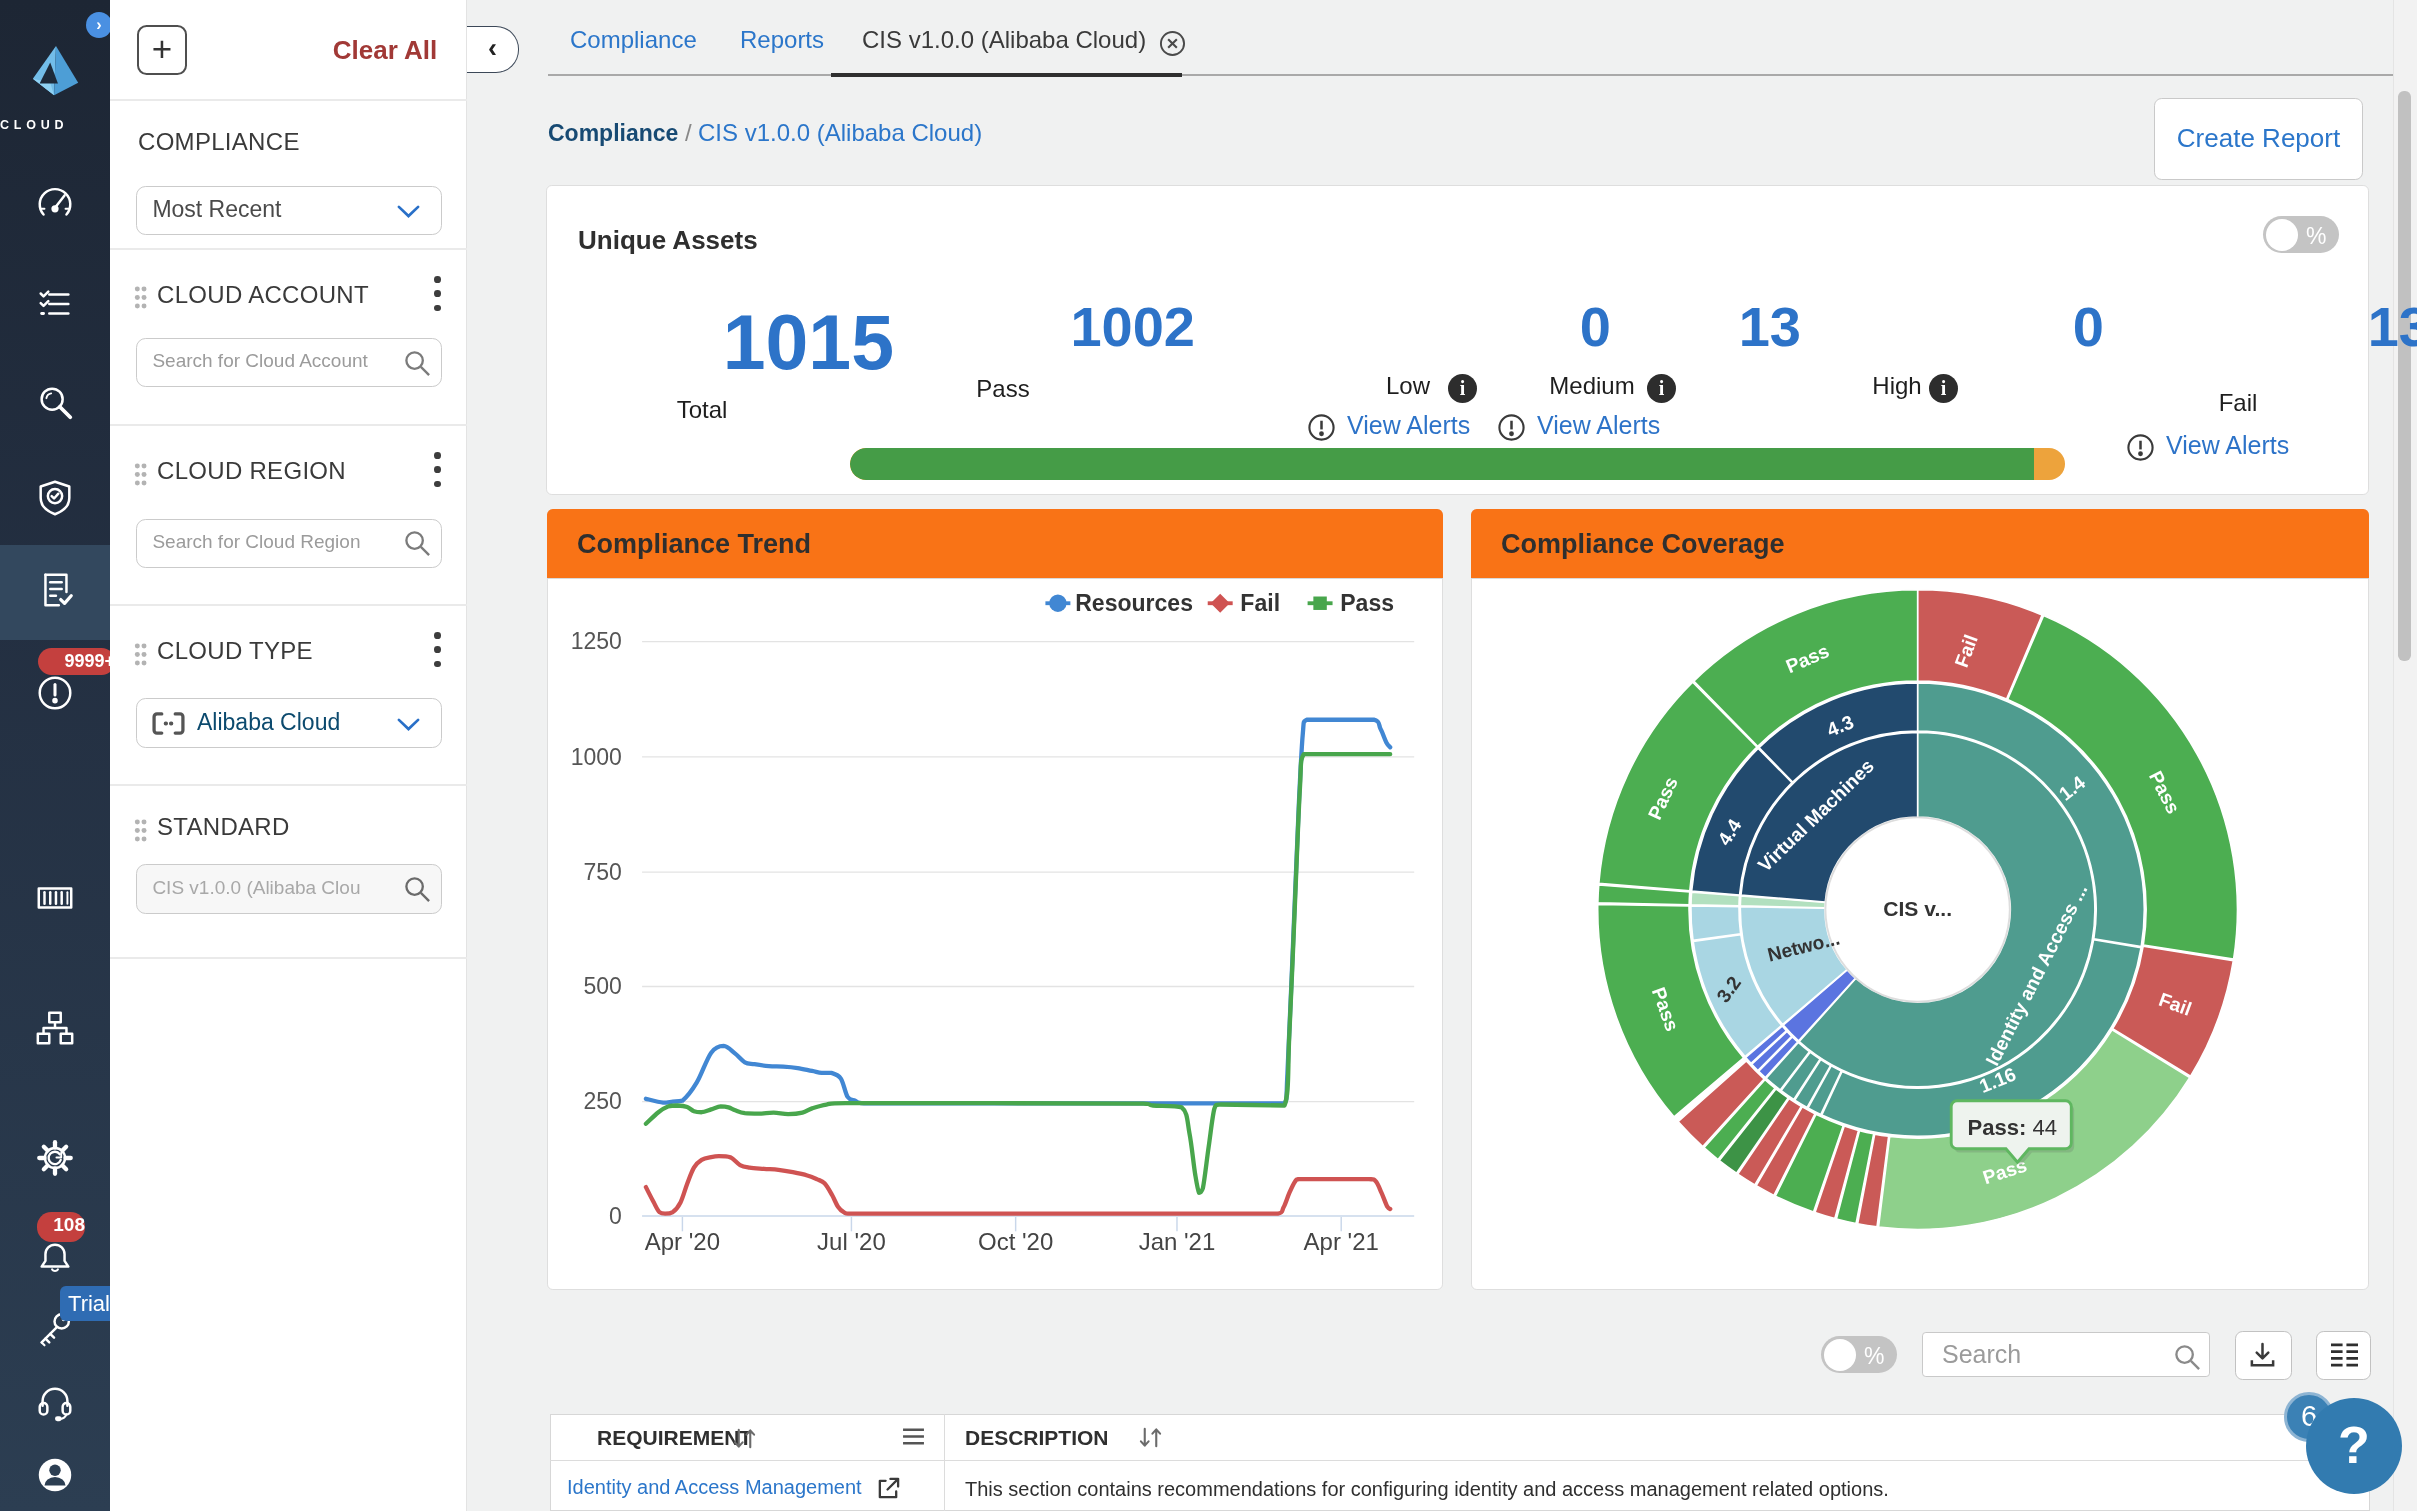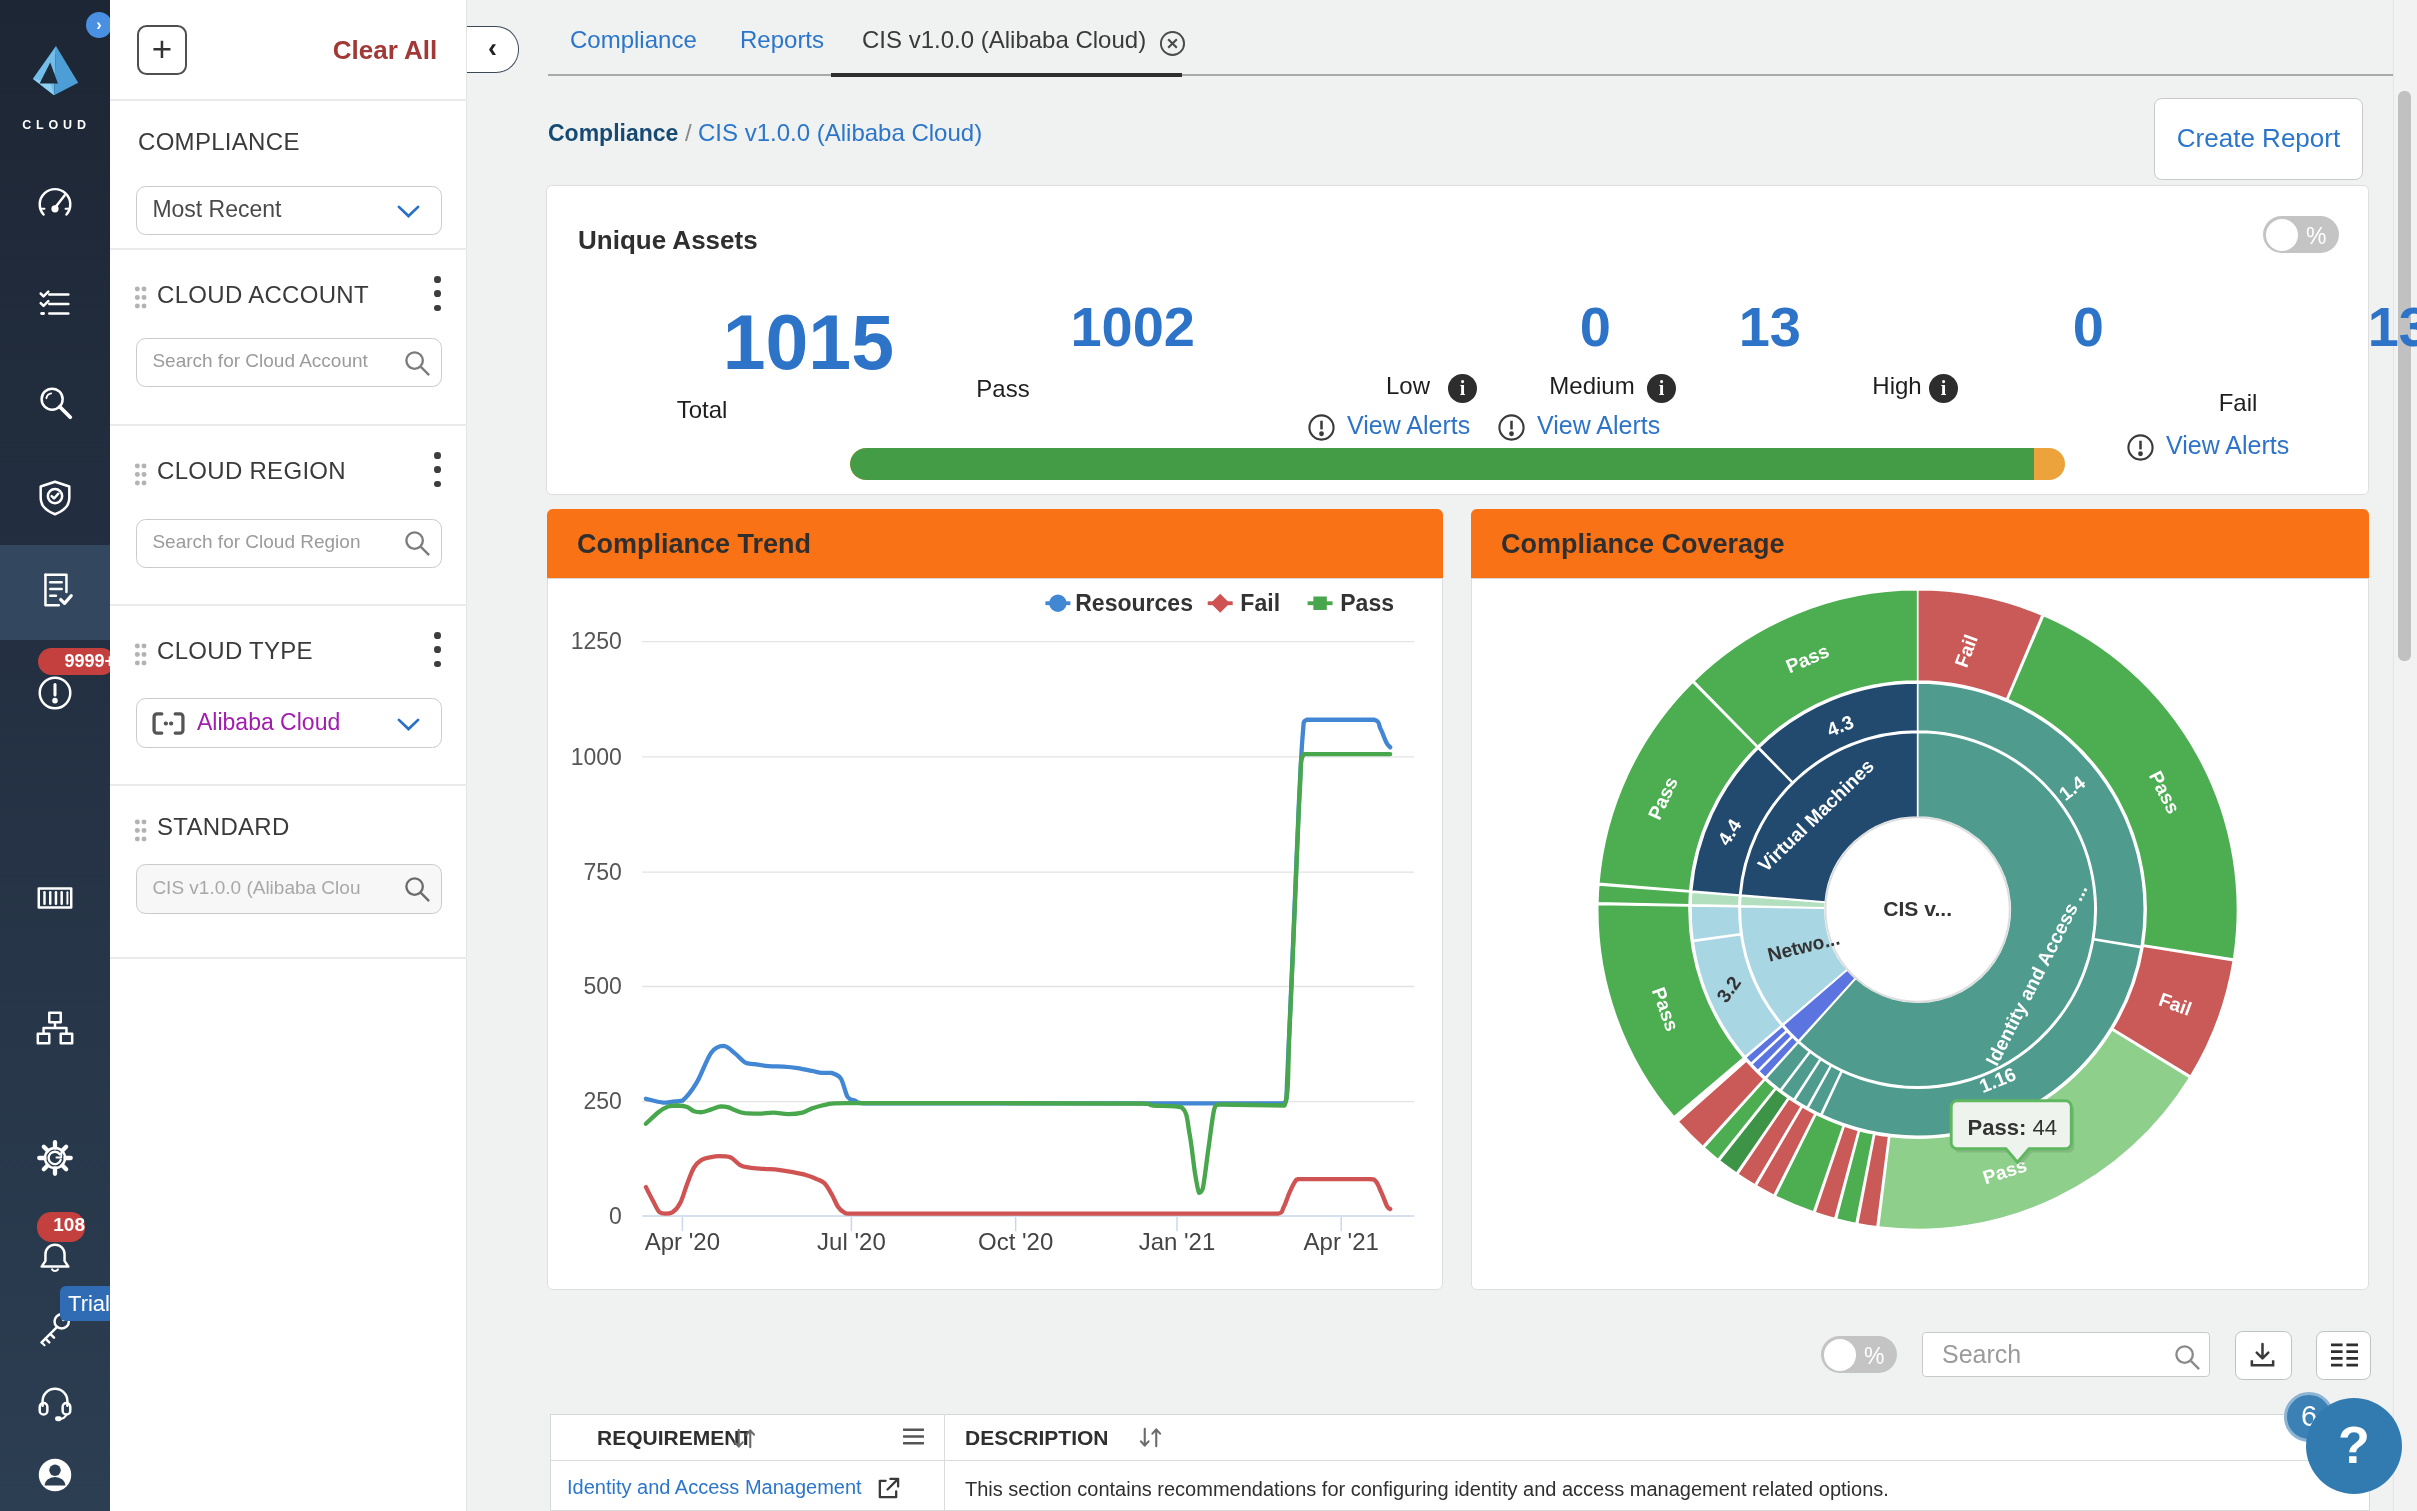--- a/index.html
+++ b/index.html
@@ -26,21 +26,21 @@
 </style></head>
 <body>
 <div class="abs" id="sidebar"></div>
 <div class="abs" id="selband"></div>
 <svg class="abs" style="left:29px;top:44px" width="54" height="58" viewBox="0 0 56 60">
 <polygon points="28,2 4,36 26,53" fill="#72bde9"></polygon>
 <polygon points="28,2 26,53 51,40" fill="#4d9ed6"></polygon>
 <polygon points="4,36 26,53 22,40" fill="#8fd2f4"></polygon>
 <polygon points="22,19 11,41 30,41" fill="#1d2a3a"></polygon>
 </svg>
-<div class="abs" style="left:0;top:118px;width:113px;text-align:center;color:#fff;font-size:12.5px;font-weight:bold;letter-spacing:4.8px">CLOUD</div>
+<div class="abs" style="left:0;top:118px;width:113px;color:#fff;font-size:12.5px;font-weight:bold;letter-spacing:4.8px">CLOUD</div>
 <div class="abs" style="left:86px;top:11.5px;width:26px;height:26px;border-radius:50%;background:#4a90e2;color:#fff;text-align:center;line-height:24px;font-size:16.3px;font-weight:bold">›</div>
 <svg class="abs" style="left:34px;top:183px" width="42" height="42" viewBox="0 0 44 44" fill="none" stroke="#fff" stroke-width="2.6" stroke-linecap="round" stroke-linejoin="round">
     <path d="M10 33 A16 16 0 1 1 34 33"></path>
     <path d="M22 26 L32 13"></path>
     <circle cx="22" cy="27" r="2.5" fill="#fff"></circle>
     <path d="M8 27 L11 27" stroke-width="2"></path>
     <path d="M33 27 L36 27" stroke-width="2"></path>
   </svg>
 <svg class="abs" style="left:34px;top:283px" width="42" height="42" viewBox="0 0 44 44" fill="none" stroke="#fff" stroke-width="2.6" stroke-linecap="round" stroke-linejoin="round">
     <path d="M16 12 H36"></path>
@@ -186,21 +186,21 @@
     <circle cx="10.5" cy="13" r="2.6"></circle>
     <circle cx="3.5" cy="22" r="2.6"></circle>
     <circle cx="10.5" cy="22" r="2.6"></circle>
   </svg>
 <div class="abs sechead" style="left:157px;top:637px">CLOUD TYPE</div>
 <div class="abs" style="left:434px;top:632px;width:6.7px">
     <div style="width:6.7px;height:6.7px;border-radius:50%;background:#3d3d3d;margin-bottom:7.7px"></div>
     <div style="width:6.7px;height:6.7px;border-radius:50%;background:#3d3d3d;margin-bottom:7.7px"></div>
     <div style="width:6.7px;height:6.7px;border-radius:50%;background:#3d3d3d"></div>
   </div>
-<div class="abs inp" style="top:698px;height:50px;line-height:46px;padding-left:60px;color:#a21caf;font-size:23px">Alibaba Cloud</div>
+<div class="abs inp" style="top:698px;height:50px;line-height:46px;padding-left:60px;color:#0c4a6e;font-size:23px">Alibaba Cloud</div>
 <svg class="abs" style="left:152px;top:711px" width="33" height="25" viewBox="0 0 34 26" fill="none" stroke="#555" stroke-width="3.4" stroke-linecap="round">
     <path d="M10 3 H5 a3 3 0 0 0-3 3 v14 a3 3 0 0 0 3 3 h5"></path>
     <path d="M24 3 h5 a3 3 0 0 1 3 3 v14 a3 3 0 0 1-3 3 h-5"></path>
     <path d="M14 13 h0.5 M19.5 13 h0.5" stroke-width="4"></path>
   </svg>
 <svg class="abs" style="left:396px;top:717px" width="25" height="15.4" viewBox="0 0 26 16" fill="none" stroke="#2970c8" stroke-width="2.8" stroke-linecap="round">
     <path d="M3 3 L13 12.5 L23 3"></path>
   </svg>
 <div class="abs pdiv" style="top:784px"></div>
 <svg class="abs" style="left:134px;top:818px" width="13.4" height="25" viewBox="0 0 14 26" fill="#b3b3b3">

